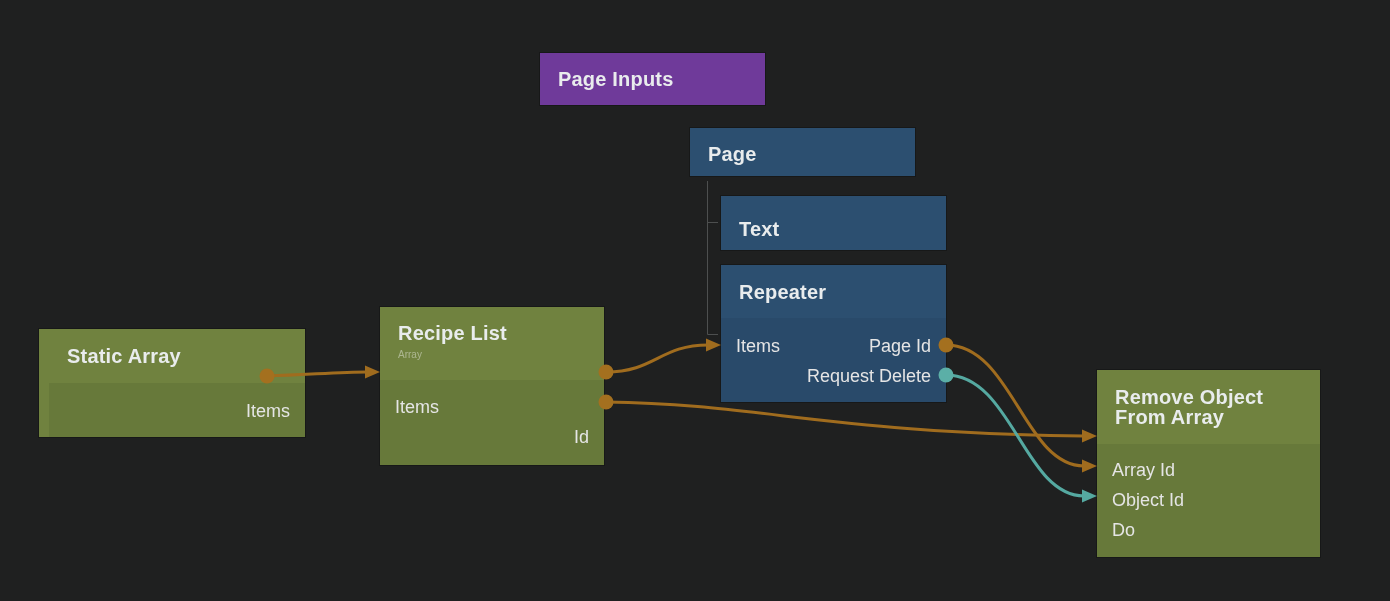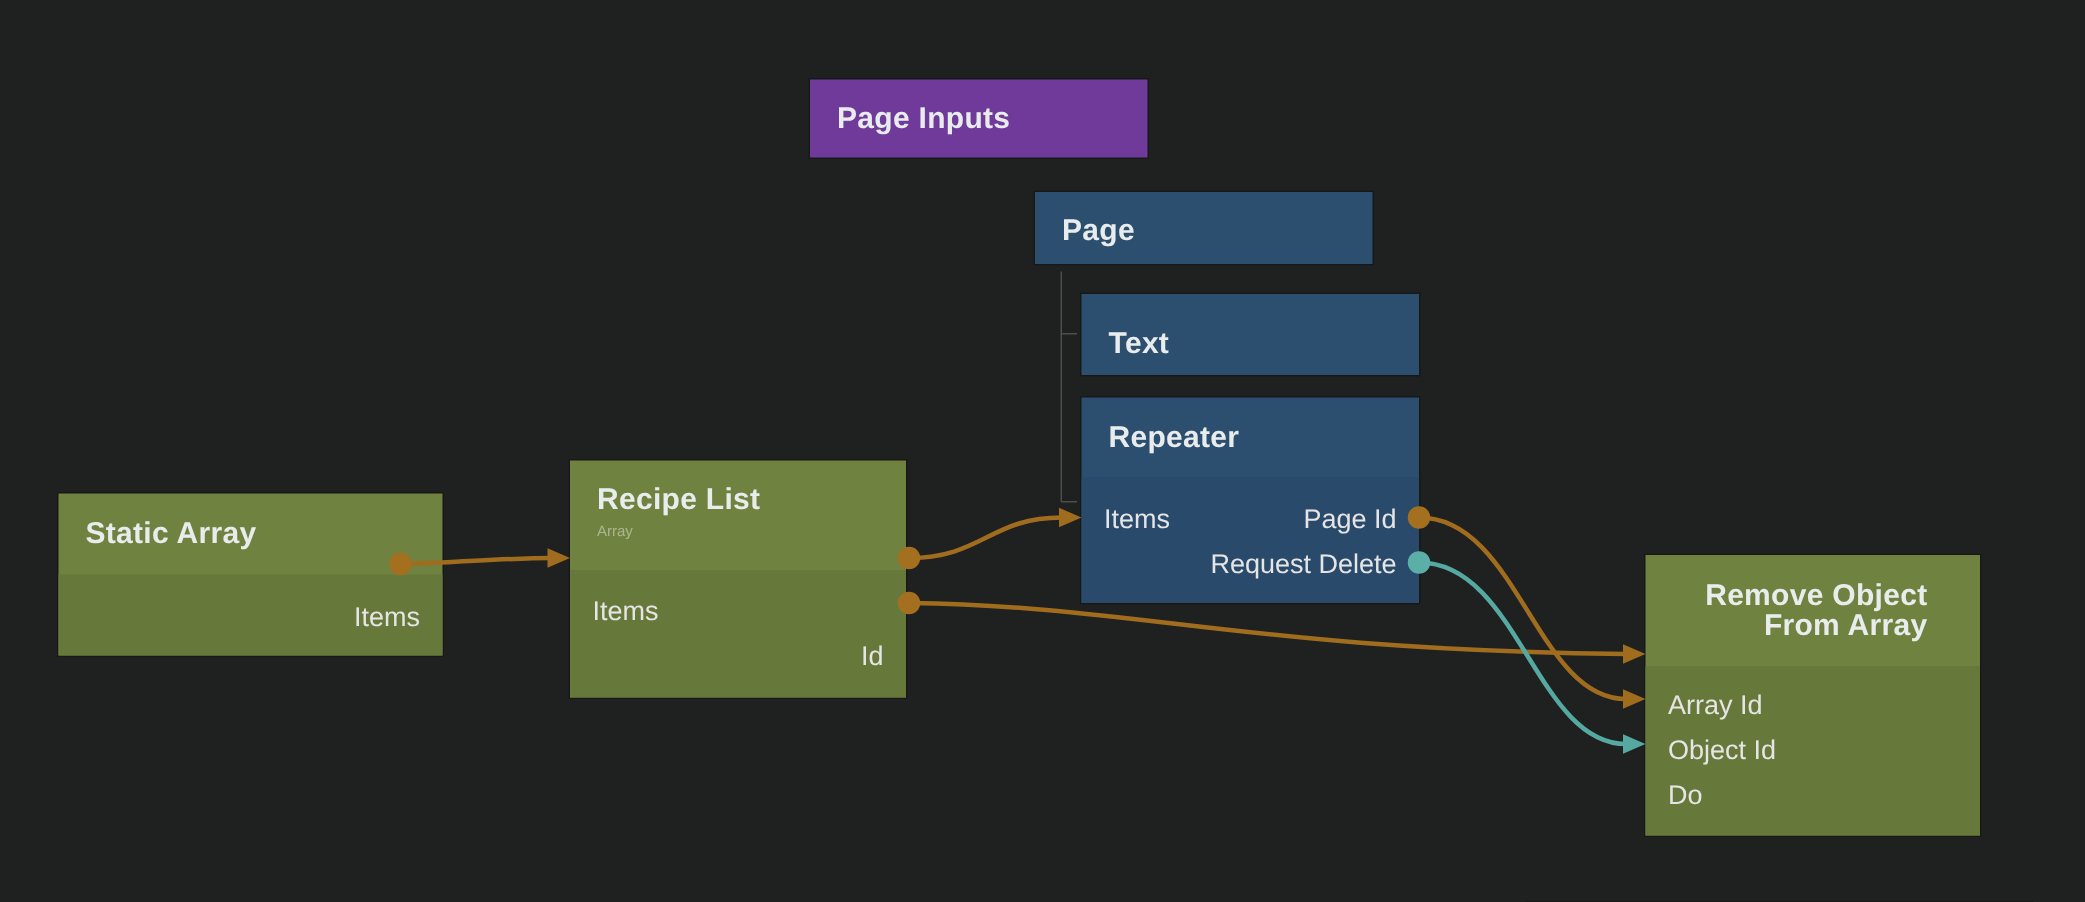--- a/index.html
+++ b/index.html
@@ -68,28 +68,28 @@
   #node-page .node-header { height: 52px; }
   #node-text { left: 721px; top: 196px; width: 225px; height: 54px; }
   #node-text .node-header { height: 66px; }
   #node-repeater { left: 721px; top: 265px; width: 225px; height: 137px; }
   #node-repeater .node-header { height: 53px; }
   #node-repeater .node-body { height: 84px; padding-top: 13px; }
 
   
   .green { background: #70823f; margin-top: 35px; }
   .green .node-body { background: #67793a; }
-  #node-static-array { left: 39px; top: 294px; width: 256px; height: 108px; }
+  #node-static-array { left: 39px; top: 294px; width: 256px; height: 108px; padding-left: 10px; }
   #node-static-array .node-header { height: 54px; }
   #node-static-array .node-body { height: 54px; padding-top: 13px; }
   #node-recipe-list { left: 380px; top: 272px; width: 224px; height: 158px; }
   #node-recipe-list .node-header { height: 73px; }
   #node-recipe-list .node-body { height: 85px; padding-top: 12px; }
   #node-remove-object { left: 1097px; top: 335px; width: 223px; height: 187px; }
-  #node-remove-object .node-header { height: 74px; text-align: right; }
+  #node-remove-object .node-header { height: 74px; }
   #node-remove-object .node-title { max-width: 170px; }
   #node-remove-object .node-body { height: 113px; padding-top: 11px; }
 
   #wires {
     position: absolute;
     left: 0; top: 0;
     width: 1390px;
     height: 601px;
     pointer-events: none;
   }

